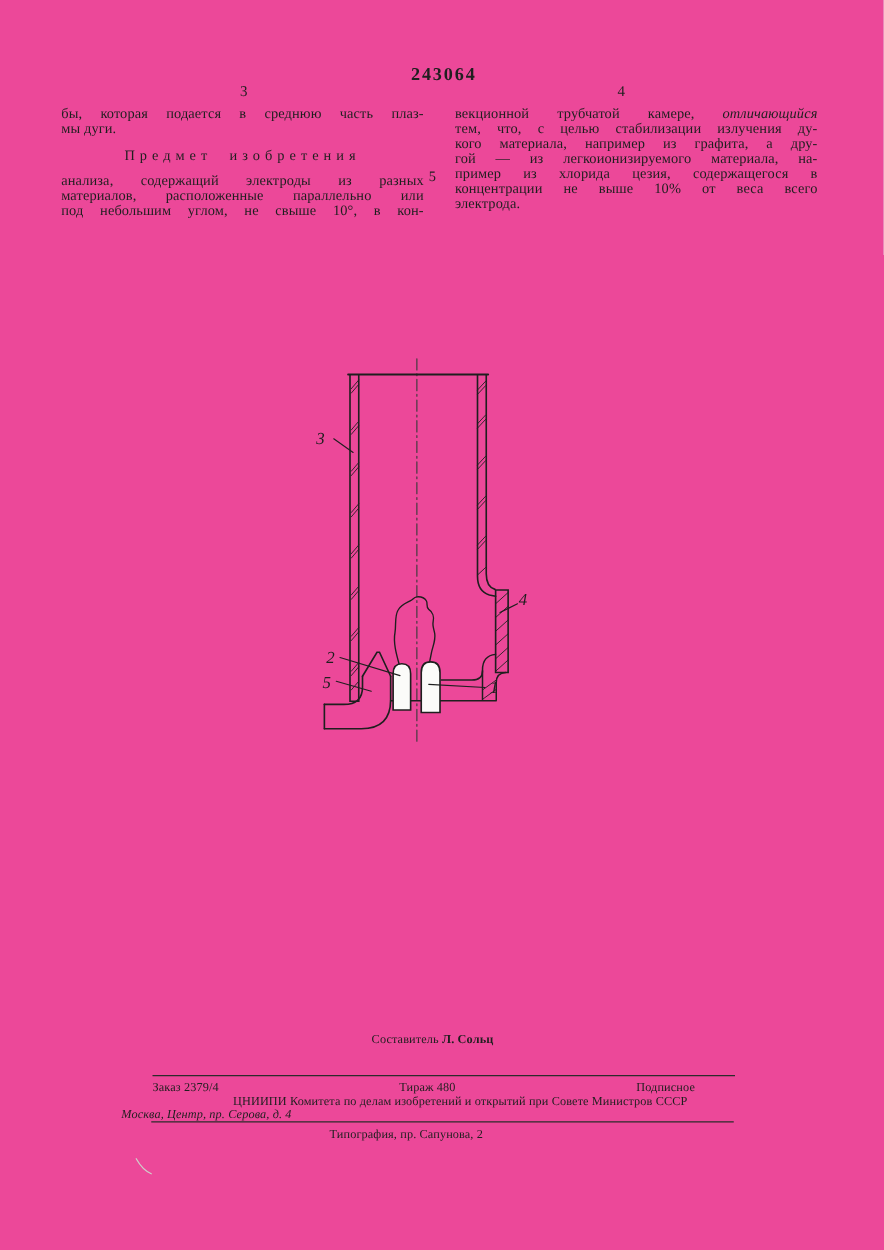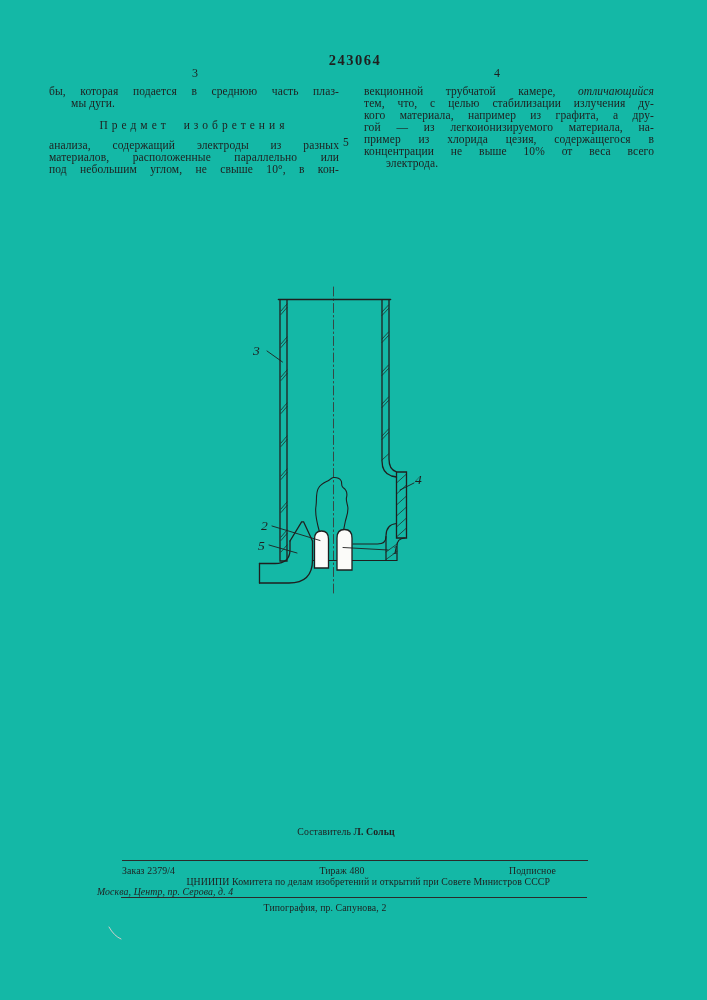--- a/index.html
+++ b/index.html
@@ -1,25 +1,25 @@
 <!DOCTYPE html>
 <html><head>
 <meta charset="utf-8">
 <style>
   html,body{margin:0;padding:0;background:#e9e9e7;}
-  .page{position:relative;width:707px;height:1000px;background:#14b8a6;overflow:hidden;
+  .page{position:relative;width:707px;height:1000px;background:#ec4899;overflow:hidden;
         font-family:"Liberation Serif","DejaVu Serif",serif;color:#1f1f1f;}
   .patnum{position:absolute;left:300px;top:52px;width:110px;text-align:center;
           font-weight:bold;font-size:14.5px;letter-spacing:1.5px;}
   .pagenum{position:absolute;font-size:12px;text-align:center;width:70px;}
   .pagenum.left{left:160px;top:66px;}
   .pagenum.right{left:462px;top:66px;}
   .colblock{position:absolute;width:290px;}
   .tline{font-size:11.5px;line-height:12px;text-align:justify;text-align-last:justify;letter-spacing:0.1px;}
-  .tline.last{text-align-last:left;margin-left:22px;}
+  .tline.last{text-align-last:left;}
   .tline.indent{text-indent:13px;}
   .it{font-style:italic;margin-top:24px;}
   .heading{position:absolute;left:49px;top:119px;width:290px;text-align:center;
            font-size:11.5px;letter-spacing:4px;word-spacing:7px;white-space:nowrap;}
   .margin5{position:absolute;left:343px;top:136px;font-size:11.5px;}
   .figure{position:absolute;left:0;top:0;}
   .f{position:absolute;font-size:9.8px;letter-spacing:0.1px;}
   .f .b{font-weight:bold;margin-top:12px;}
   .f-sost{left:122px;top:826px;width:448px;text-align:center;}
   .f-editors{left:122px;top:843px;width:466px;display:flex;justify-content:space-between;}

